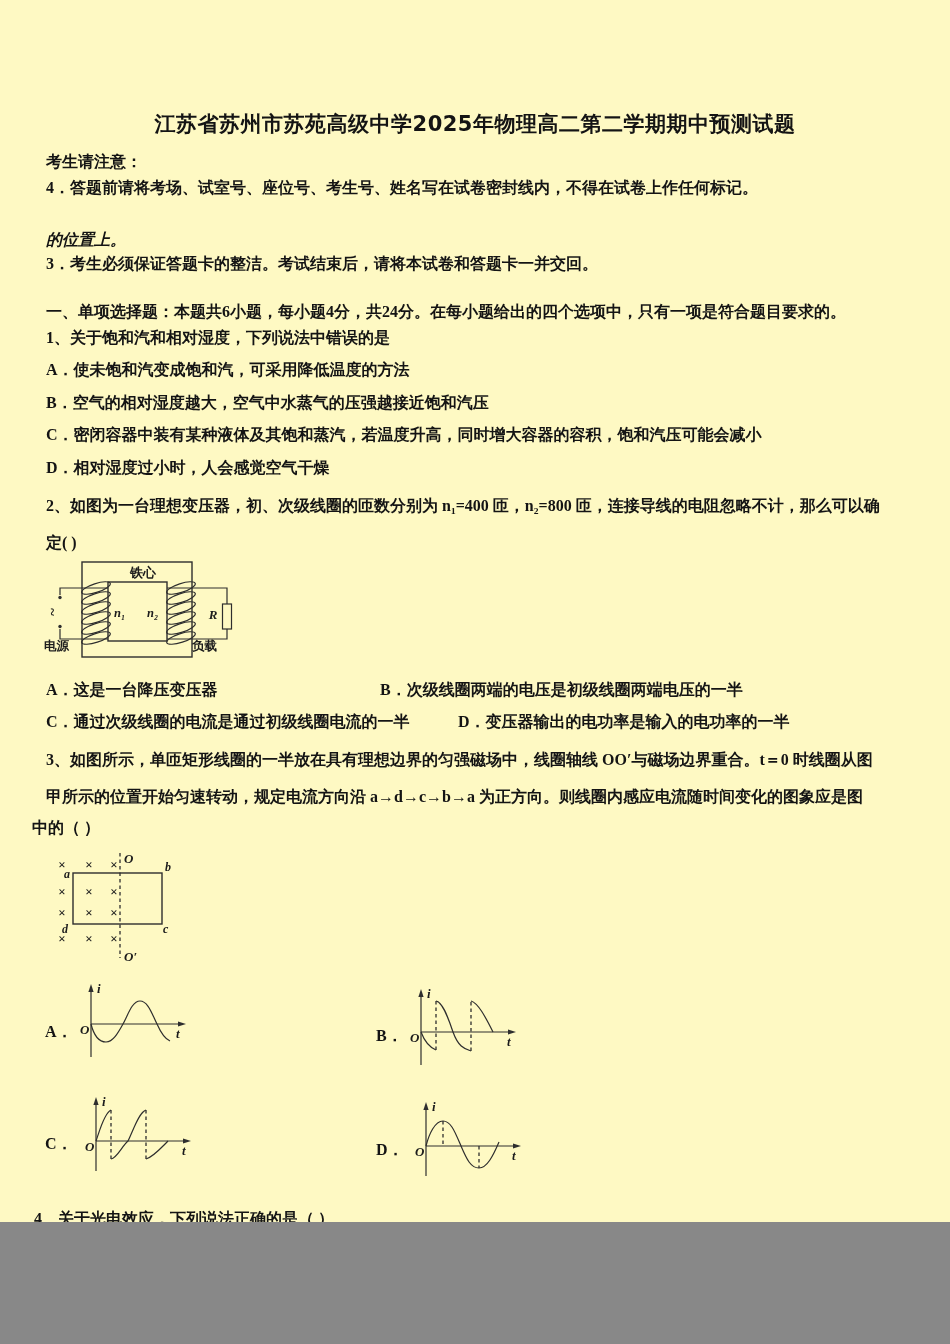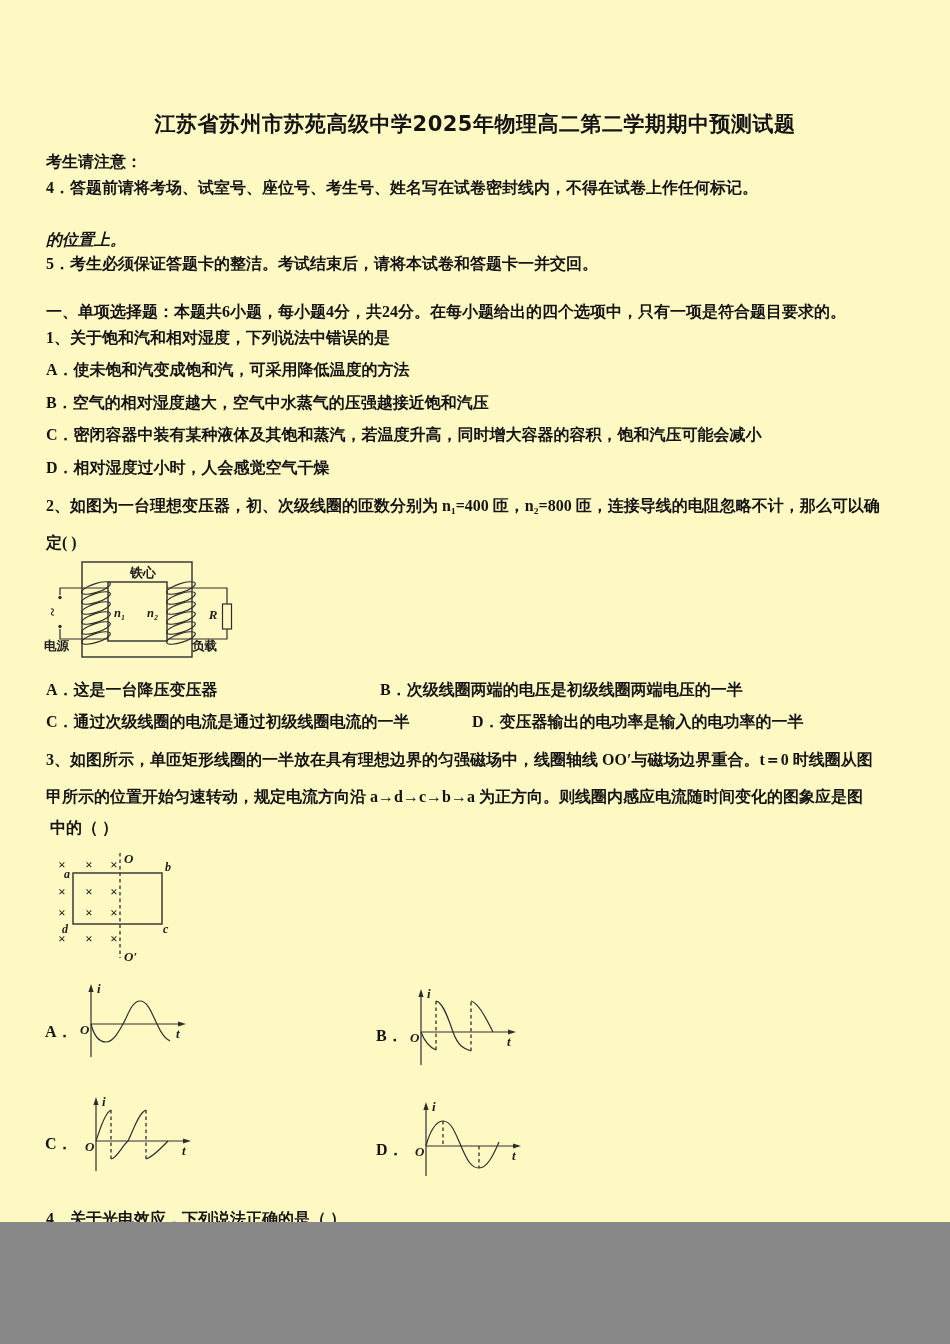--- a/index.html
+++ b/index.html
@@ -25,21 +25,21 @@
 </head>
 <body>
 
 <div class="page">
 
   <div class="title">江苏省苏州市苏苑高级中学2025年物理高二第二学期期中预测试题</div>
 
   <div class="t" style="left:46px;top:151px;">考生请注意：</div>
   <div class="t" style="left:46px;top:177px;">4．答题前请将考场、试室号、座位号、考生号、姓名写在试卷密封线内，不得在试卷上作任何标记。</div>
   <div class="t" style="left:46px;top:229px;font-style:italic;">的位置上。</div>
-  <div class="t" style="left:46px;top:253px;">5．考生必须保证答题卡的整洁。考试结束后，请将本试卷和答题卡一并交回。</div>
+  <div class="t" style="left:46px;top:253px;">3．考生必须保证答题卡的整洁。考试结束后，请将本试卷和答题卡一并交回。</div>
 
   <div class="t" style="left:46px;top:301px;">一、单项选择题：本题共6小题，每小题4分，共24分。在每小题给出的四个选项中，只有一项是符合题目要求的。</div>
 
   <div class="t" style="left:46px;top:327px;">1、关于饱和汽和相对湿度，下列说法中错误的是</div>
   <div class="t" style="left:46px;top:359px;">A．使未饱和汽变成饱和汽，可采用降低温度的方法</div>
   <div class="t" style="left:46px;top:424px;">C．密闭容器中装有某种液体及其饱和蒸汽，若温度升高，同时增大容器的容积，饱和汽压可能会减小</div>
   <div class="t" style="left:46px;top:392px;">B．空气的相对湿度越大，空气中水蒸气的压强越接近饱和汽压</div>
   <div class="t" style="left:46px;top:457px;">D．相对湿度过小时，人会感觉空气干燥</div>
 
   <div class="t" style="left:46px;top:495px;">2、如图为一台理想变压器，初、次级线圈的匝数分别为 n₁=400 匝，n₂=800 匝，连接导线的电阻忽略不计，那么可以确</div>
@@ -83,25 +83,25 @@
     <path class="thin" d="M127,37 L187,37 L187,53"></path>
     <path class="thin" d="M187,78 L187,88 L127,88"></path>
     <rect class="thin" x="182.5" y="53" width="9" height="25"></rect>
     <text x="173" y="68" font-size="13" text-anchor="middle" class="var">R</text>
     <text x="152" y="99" font-size="12.5" class="cjk">负载</text>
   </svg>
 
   <div class="t" style="left:46px;top:679px;text-align:right;">A．这是一台降压变压器</div>
   <div class="t" style="left:380px;top:679px;">B．次级线圈两端的电压是初级线圈两端电压的一半</div>
   <div class="t" style="left:46px;top:711px;">C．通过次级线圈的电流是通过初级线圈电流的一半</div>
-  <div class="t" style="left:472px;top:711px;">D．变压器输出的电功率是输入的电功率的一半</div>
+  <div class="t" style="left:458px;top:711px;">D．变压器输出的电功率是输入的电功率的一半</div>
 
   <div class="t" style="left:46px;top:749px;">3、如图所示，单匝矩形线圈的一半放在具有理想边界的匀强磁场中，线圈轴线 OO′与磁场边界重合。t＝0 时线圈从图</div>
   <div class="t" style="left:46px;top:786px;">甲所示的位置开始匀速转动，规定电流方向沿 a→d→c→b→a 为正方向。则线圈内感应电流随时间变化的图象应是图</div>
-  <div class="t" style="left:50px;top:817px;">中的（  ）</div>
+  <div class="t" style="left:32px;top:817px;">中的（  ）</div>
 
   <svg style="left:40px;top:843px;" width="155" height="128" viewBox="0 0 155 128">
 
     <g font-size="13" font-weight="bold" text-anchor="middle">
       <text x="22" y="26">×</text>
       <text x="49" y="26">×</text>
       <text x="74" y="26">×</text>
       <text x="22" y="53">×</text>
       <text x="49" y="53">×</text>
       <text x="74" y="53">×</text>
@@ -176,15 +176,15 @@
     <path class="thin" d="M13,48 L104,48"></path>
     <polygon class="arrow" points="108,48 100,45.4 100,50.6"></polygon>
     <text x="19" y="13" font-size="13" class="var">i</text>
     <text x="99" y="62" font-size="13" class="var">t</text>
     <text x="2" y="58" font-size="13" class="var">O</text>
     <path class="thin" d="M13,48 C16,36 22,23 30,23 C38,23 42,34 48,48 C54,62 58,70 66,70 C74,70 80,58 86,44"></path>
     <path class="dash" d="M30,23 L30,48"></path>
     <path class="dash" d="M66,48 L66,70"></path>
   </svg>
 
-  <div class="t" style="left:46px;top:1208px;">4、关于光电效应，下列说法正确的是（      ）</div>
+  <div class="t" style="left:34px;top:1208px;">4、关于光电效应，下列说法正确的是（      ）</div>
 
 </div>
 
 </body></html>

